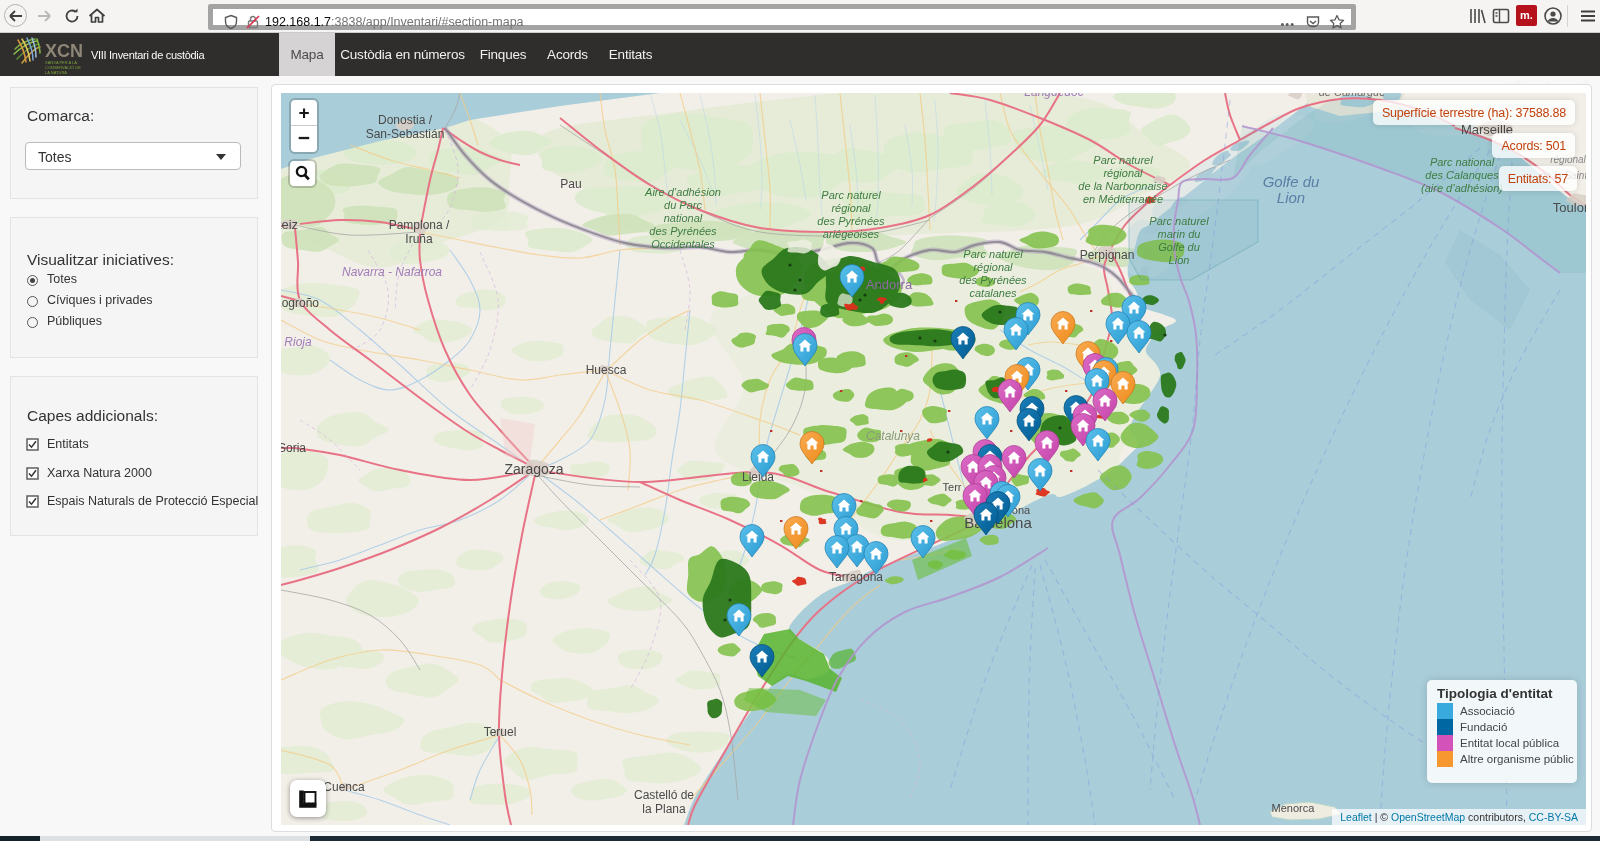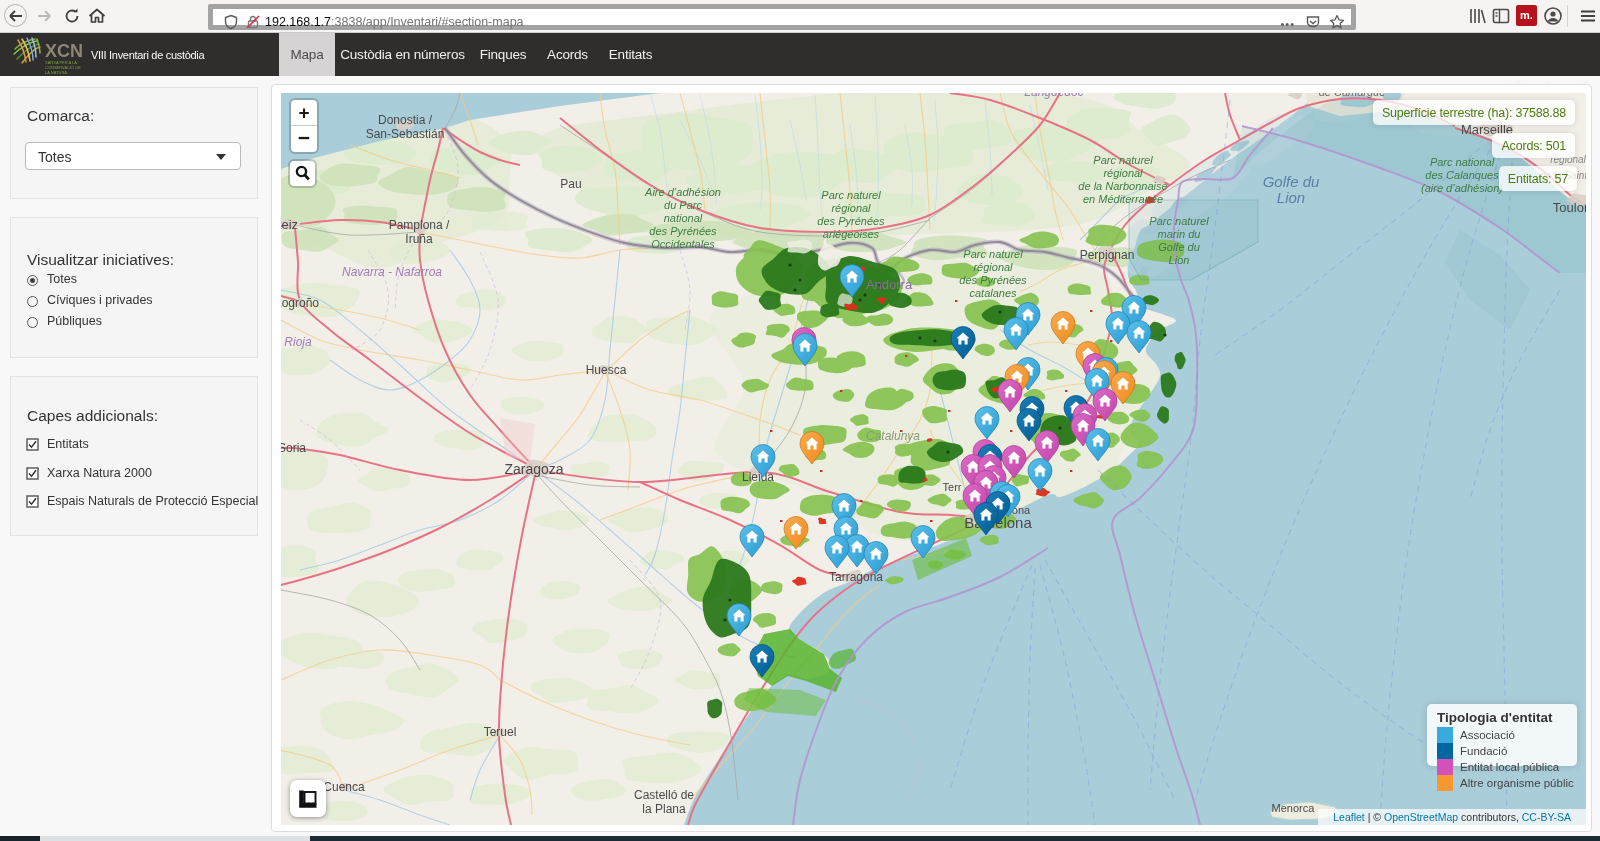--- a/index.html
+++ b/index.html
@@ -12,26 +12,26 @@
 #navbar{position:absolute;left:0;top:33px;width:1600px;height:43px;background:#302d2d}
 .tab{position:absolute;top:0;height:43px;line-height:43px;font-size:13.5px;letter-spacing:-0.2px;color:#f0f0f0;text-align:center}
 #tabactive{background:#d5d3d3;color:#4c4c4c}
 #title{position:absolute;left:91px;top:0;height:43px;line-height:45px;font-size:11px;letter-spacing:-0.3px;color:#fcfcfc}
 .well{position:absolute;left:10px;width:248px;background:#f5f5f5;border:1px solid #e3e3e3;border-radius:0}
 .wh{font-size:15.5px;color:#333;position:absolute;left:16px;white-space:nowrap}
 .wlab{font-size:12.5px;color:#333;position:absolute;white-space:nowrap}
 #mapcard{position:absolute;left:271px;top:84px;width:1321px;height:748px;background:#fff;border:1px solid #ddd;border-radius:4px}
 #mapbox{position:absolute;left:281px;top:93px;width:1305px;height:732px;overflow:hidden}
 .zbox{position:absolute;background:#fff;box-shadow:0 0 0 2px rgba(0,0,0,0.18);border-radius:4px}
-.infobox{position:absolute;background:rgba(255,255,255,0.78);border-radius:5px;font-size:12.5px;letter-spacing:-0.2px;color:#4d7c0f;padding:5.5px 9px;box-shadow:0 0 6px rgba(0,0,0,0.12);white-space:nowrap}
-#legend{position:absolute;left:1427px;top:704px;width:150px;height:62px;background:rgba(255,255,255,0.85);border-radius:5px;box-shadow:0 0 8px rgba(0,0,0,0.15)}
+.infobox{position:absolute;background:rgba(255,255,255,0.78);border-radius:5px;font-size:12.5px;letter-spacing:-0.2px;color:#c2410c;padding:5.5px 9px;box-shadow:0 0 6px rgba(0,0,0,0.12);white-space:nowrap}
+#legend{position:absolute;left:1427px;top:680px;width:150px;height:103px;background:rgba(255,255,255,0.85);border-radius:5px;box-shadow:0 0 8px rgba(0,0,0,0.15)}
 #legend .t{position:absolute;left:10px;top:6px;font-size:13.5px;font-weight:bold;color:#333}
 #legend .sq{position:absolute;left:10px;width:16px;height:16px}
 #legend .l{position:absolute;left:33px;font-size:11.5px;color:#444;white-space:nowrap}
-#attrib{position:absolute;right:0px;bottom:0px;background:rgba(255,255,255,0.72);font-size:10.5px;color:#333;padding:2px 15px;white-space:nowrap}
+#attrib{position:absolute;right:0px;bottom:0px;background:rgba(255,255,255,0.72);font-size:10.5px;color:#333;padding:2px 8px;white-space:nowrap}
 #attrib a{color:#0078A8;text-decoration:none}
 </style></head><body>
 
 <div id="chrome">
   <div id="backc"></div>
   <svg class="cbtn" style="left:5px" width="22" height="22" viewBox="0 0 22 22">
       <path d="M5,11h12M5,11l5,-5M5,11l5,5" stroke="#3f3f3f" stroke-width="1.8" fill="none"></path>
     </svg>
   <svg class="cbtn" style="left:33px" width="22" height="22" viewBox="0 0 22 22">
       <path d="M5,11h12M17,11l-5,-5M17,11l-5,5" stroke="#b9b9b9" stroke-width="1.8" fill="none"></path>

